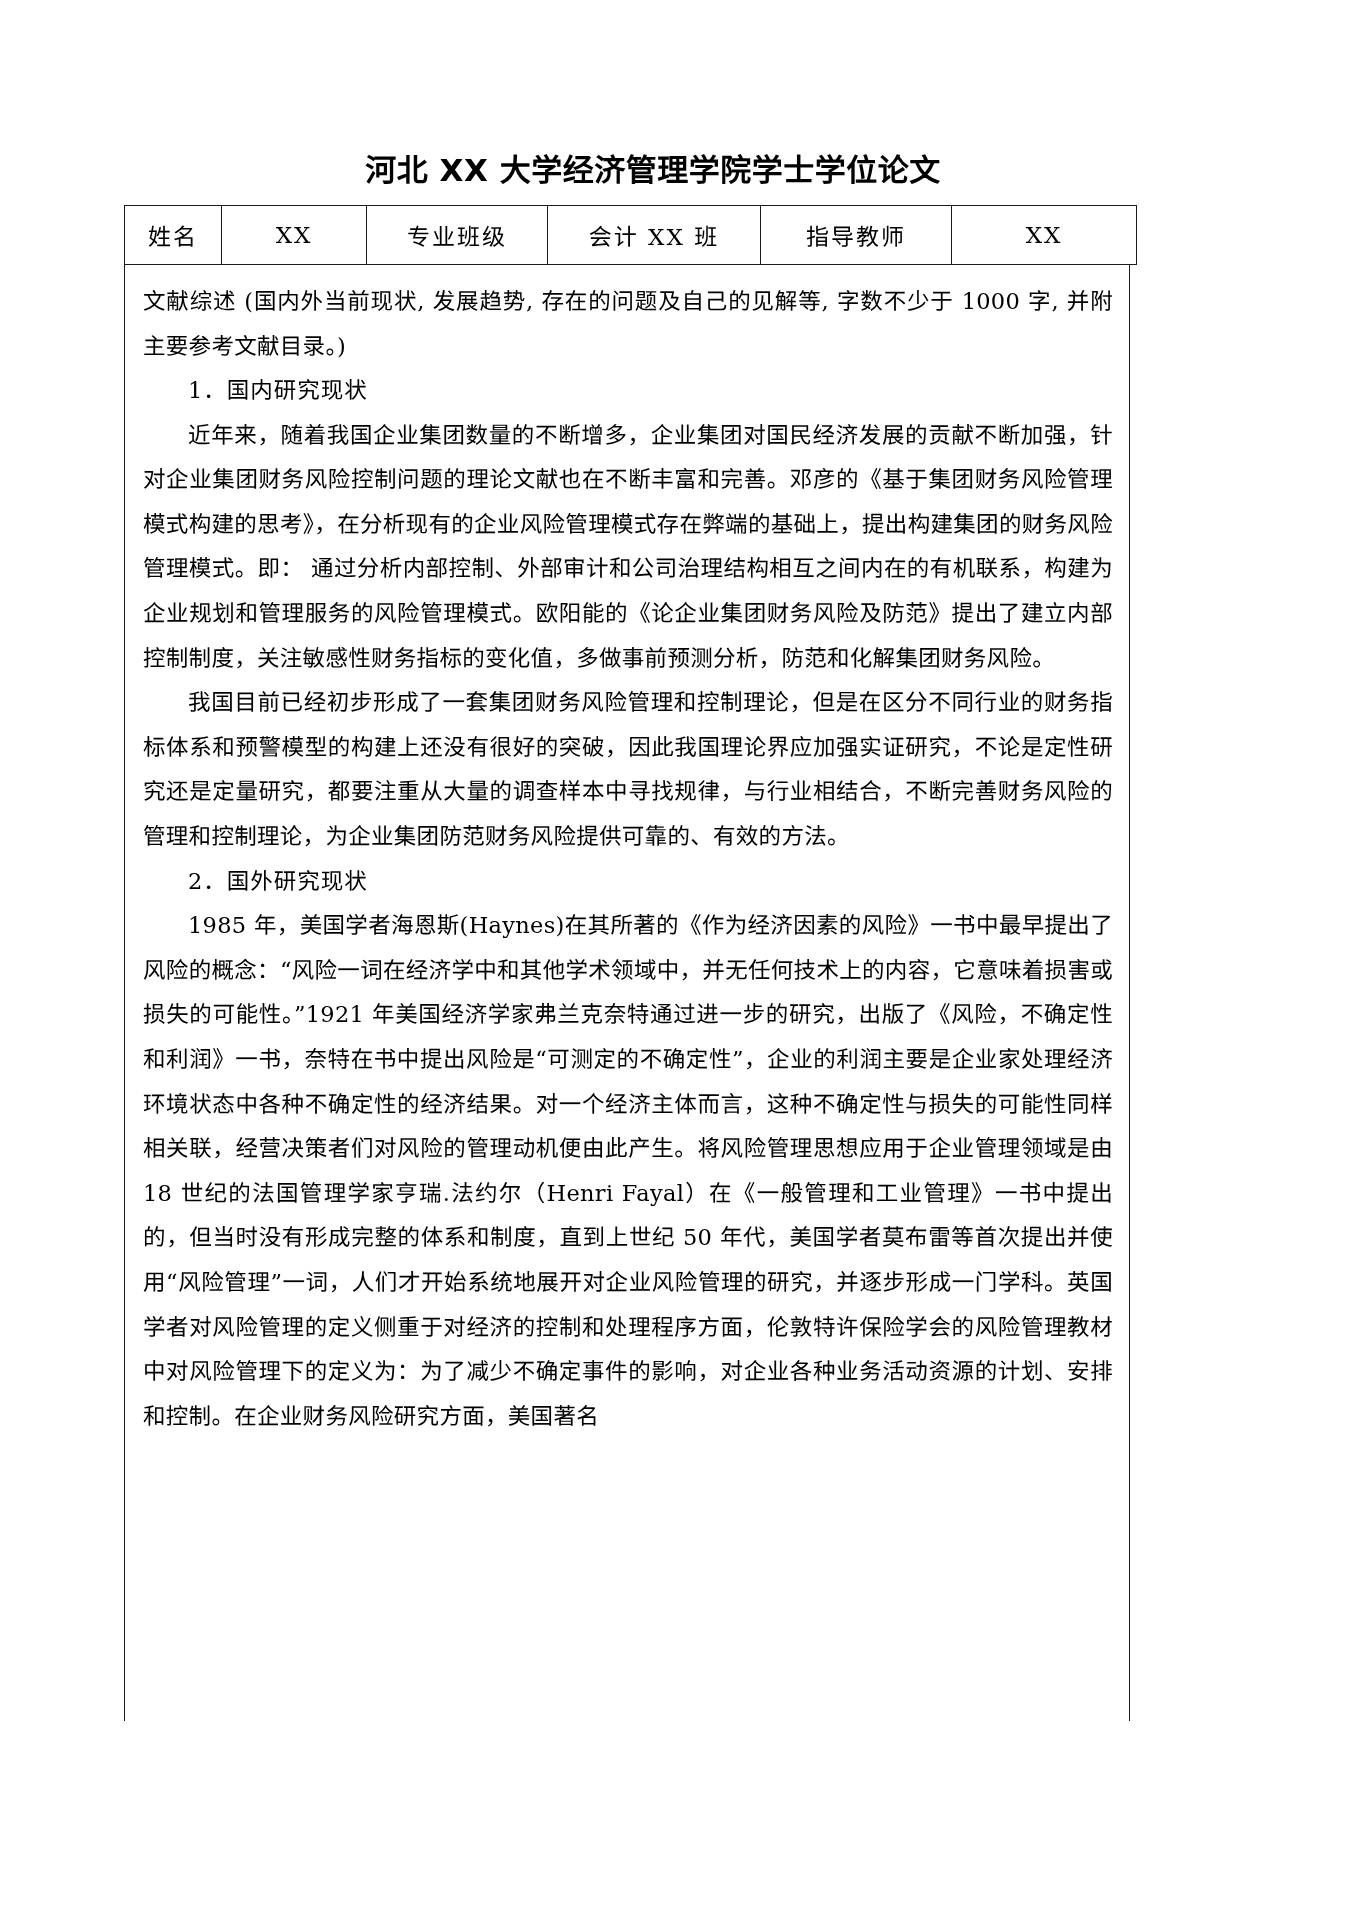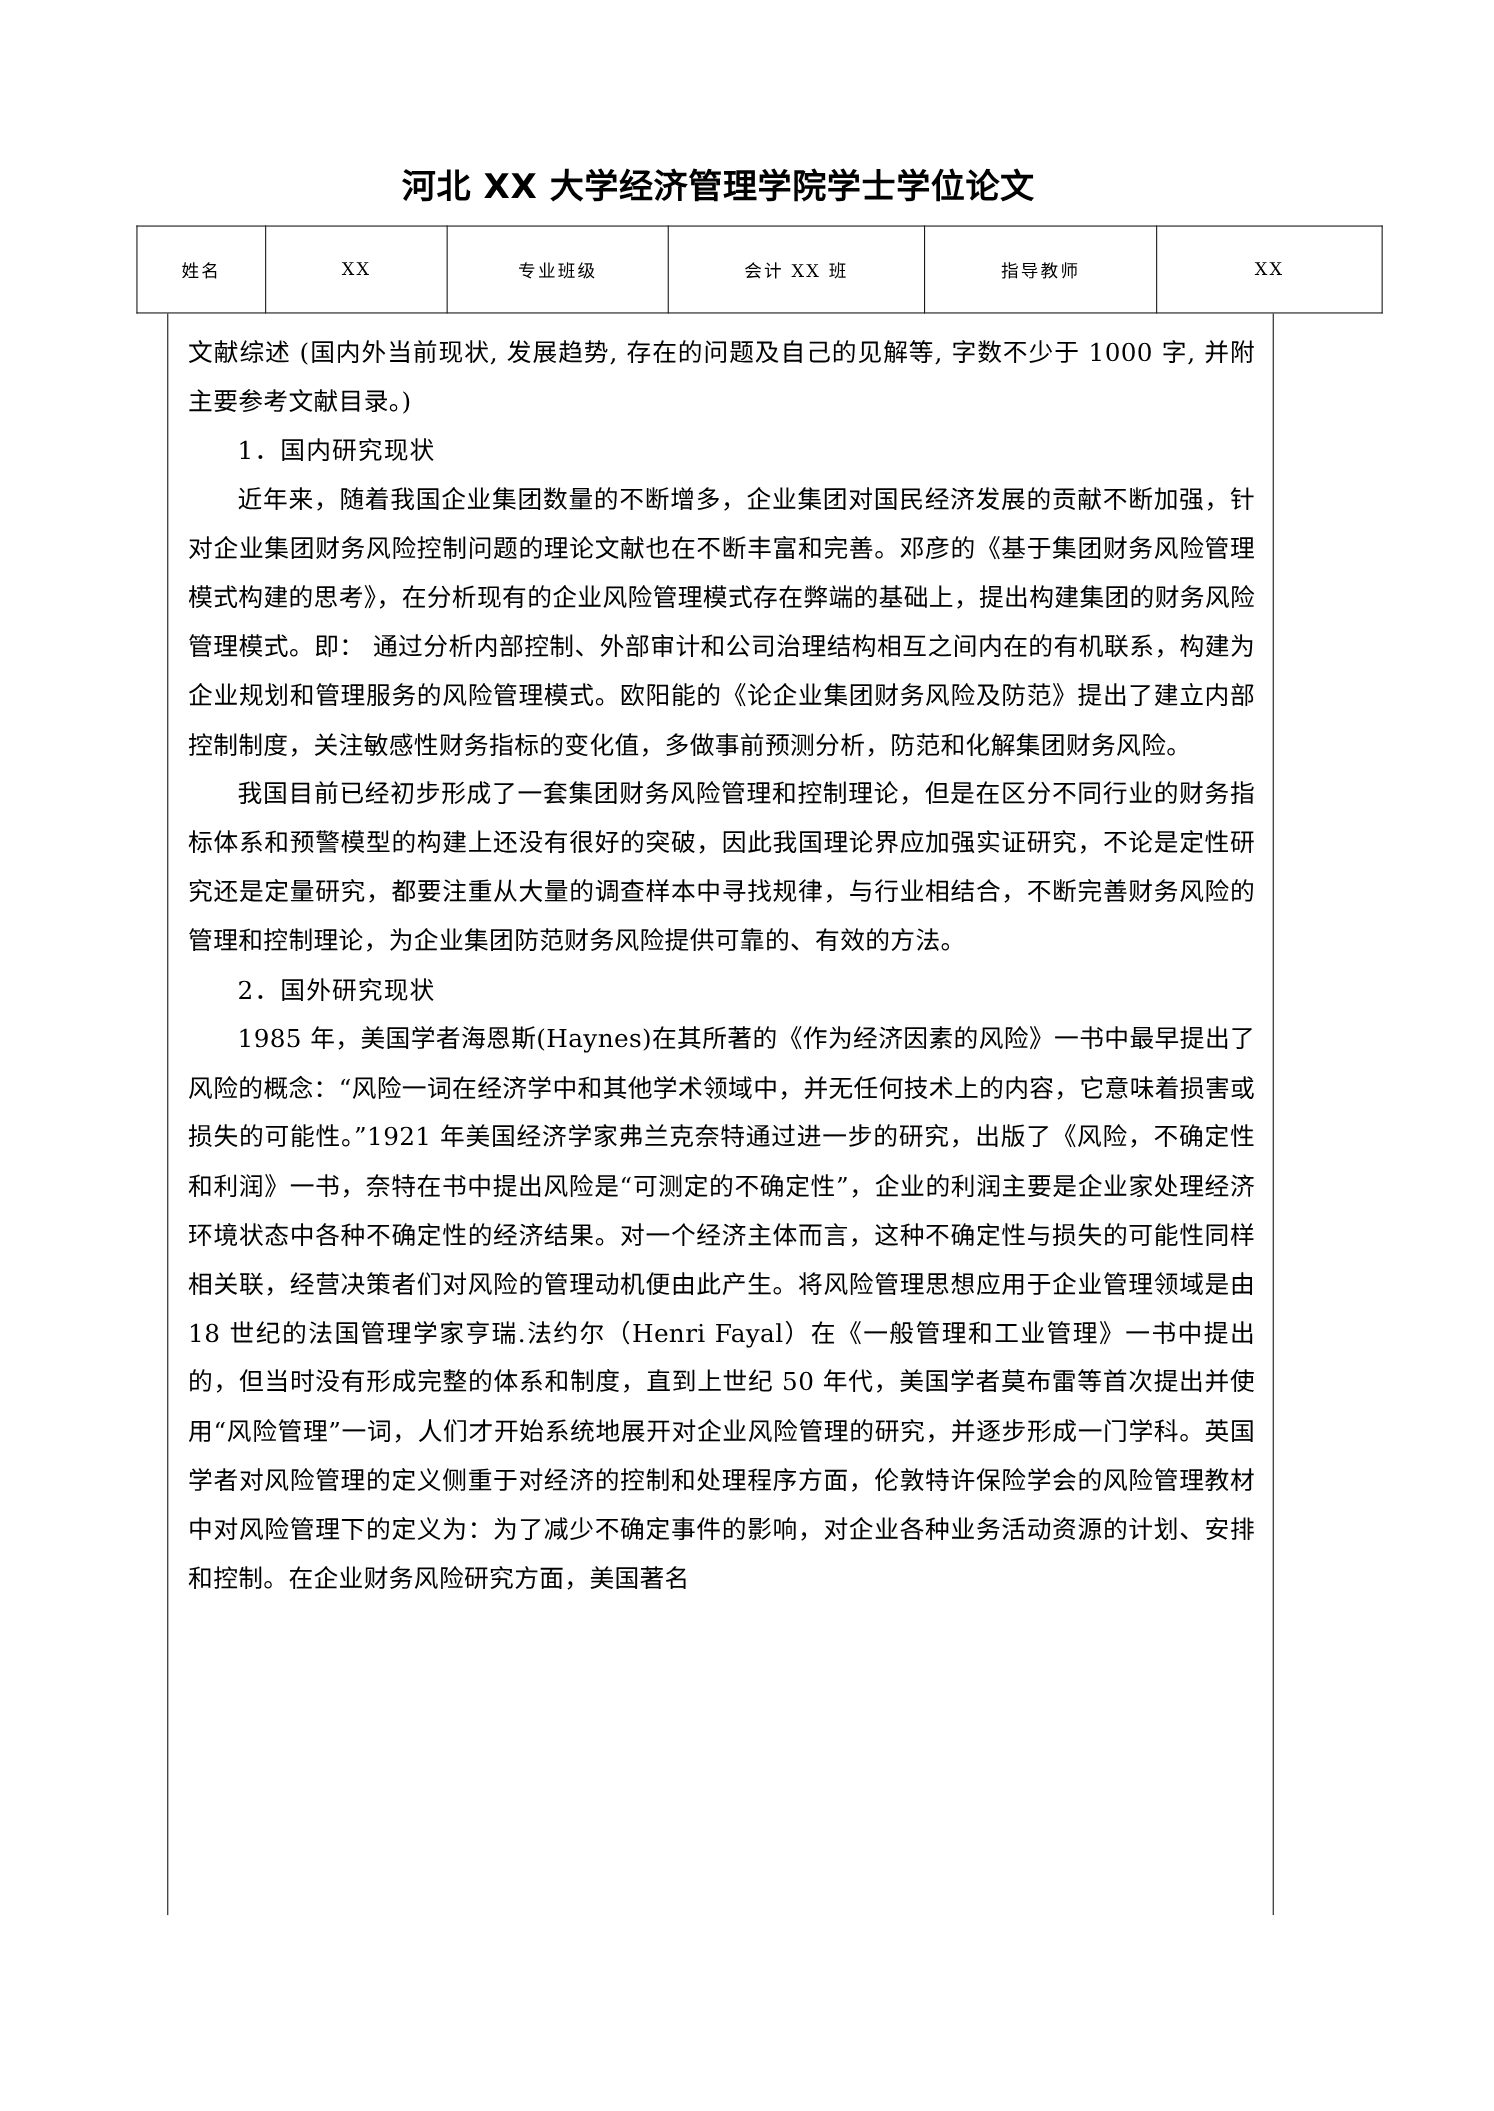--- a/index.html
+++ b/index.html
@@ -44,24 +44,24 @@
   .info-table {
     width: 1006px;
     border-collapse: collapse;
     margin: 14px 0 0 0;
     table-layout: fixed;
   }
   .info-table td {
     border: 1.4px solid #1a1a1a;
     text-align: center;
     vertical-align: middle;
-    font-size: 16px;
+    font-size: 23px;
     font-family: "DejaVu Serif", "Liberation Serif", serif;
     letter-spacing: 2px;
-    padding: 10px;
+    padding: 0;
   }
   .row-1 td { height: 58px; }
   .row-2 td { height: 62px; }
 
   .c-name-label  { width: 96px; }
   .c-name-value  { width: 144px; }
   .c-class-label { width: 180px; margin-top: 12px; }
   .c-class-value { width: 212px; }
   .c-adv-label   { width: 190px; margin-left: 16px; }
   .c-adv-value   { width: 184px; }
@@ -79,21 +79,20 @@
     border-top: none;
     padding: 14px 16px 0 18px;
     font-family: "DejaVu Serif", "Liberation Serif", serif;
     font-size: 22.5px;
     line-height: 44.6px;
     text-align: justify;
     text-justify: inter-ideograph;
     letter-spacing: 0.3px;
     height: 1456px;
     overflow: hidden;
-    margin-left: 28px;
   }
   .body-box p {
     margin: 0;
     text-indent: 0;
   }
   .body-box p.indent  { text-indent: 2em; }
   .body-box p.heading { text-indent: 2em; letter-spacing: 1px; }
 </style>
 </head>
 <body>

